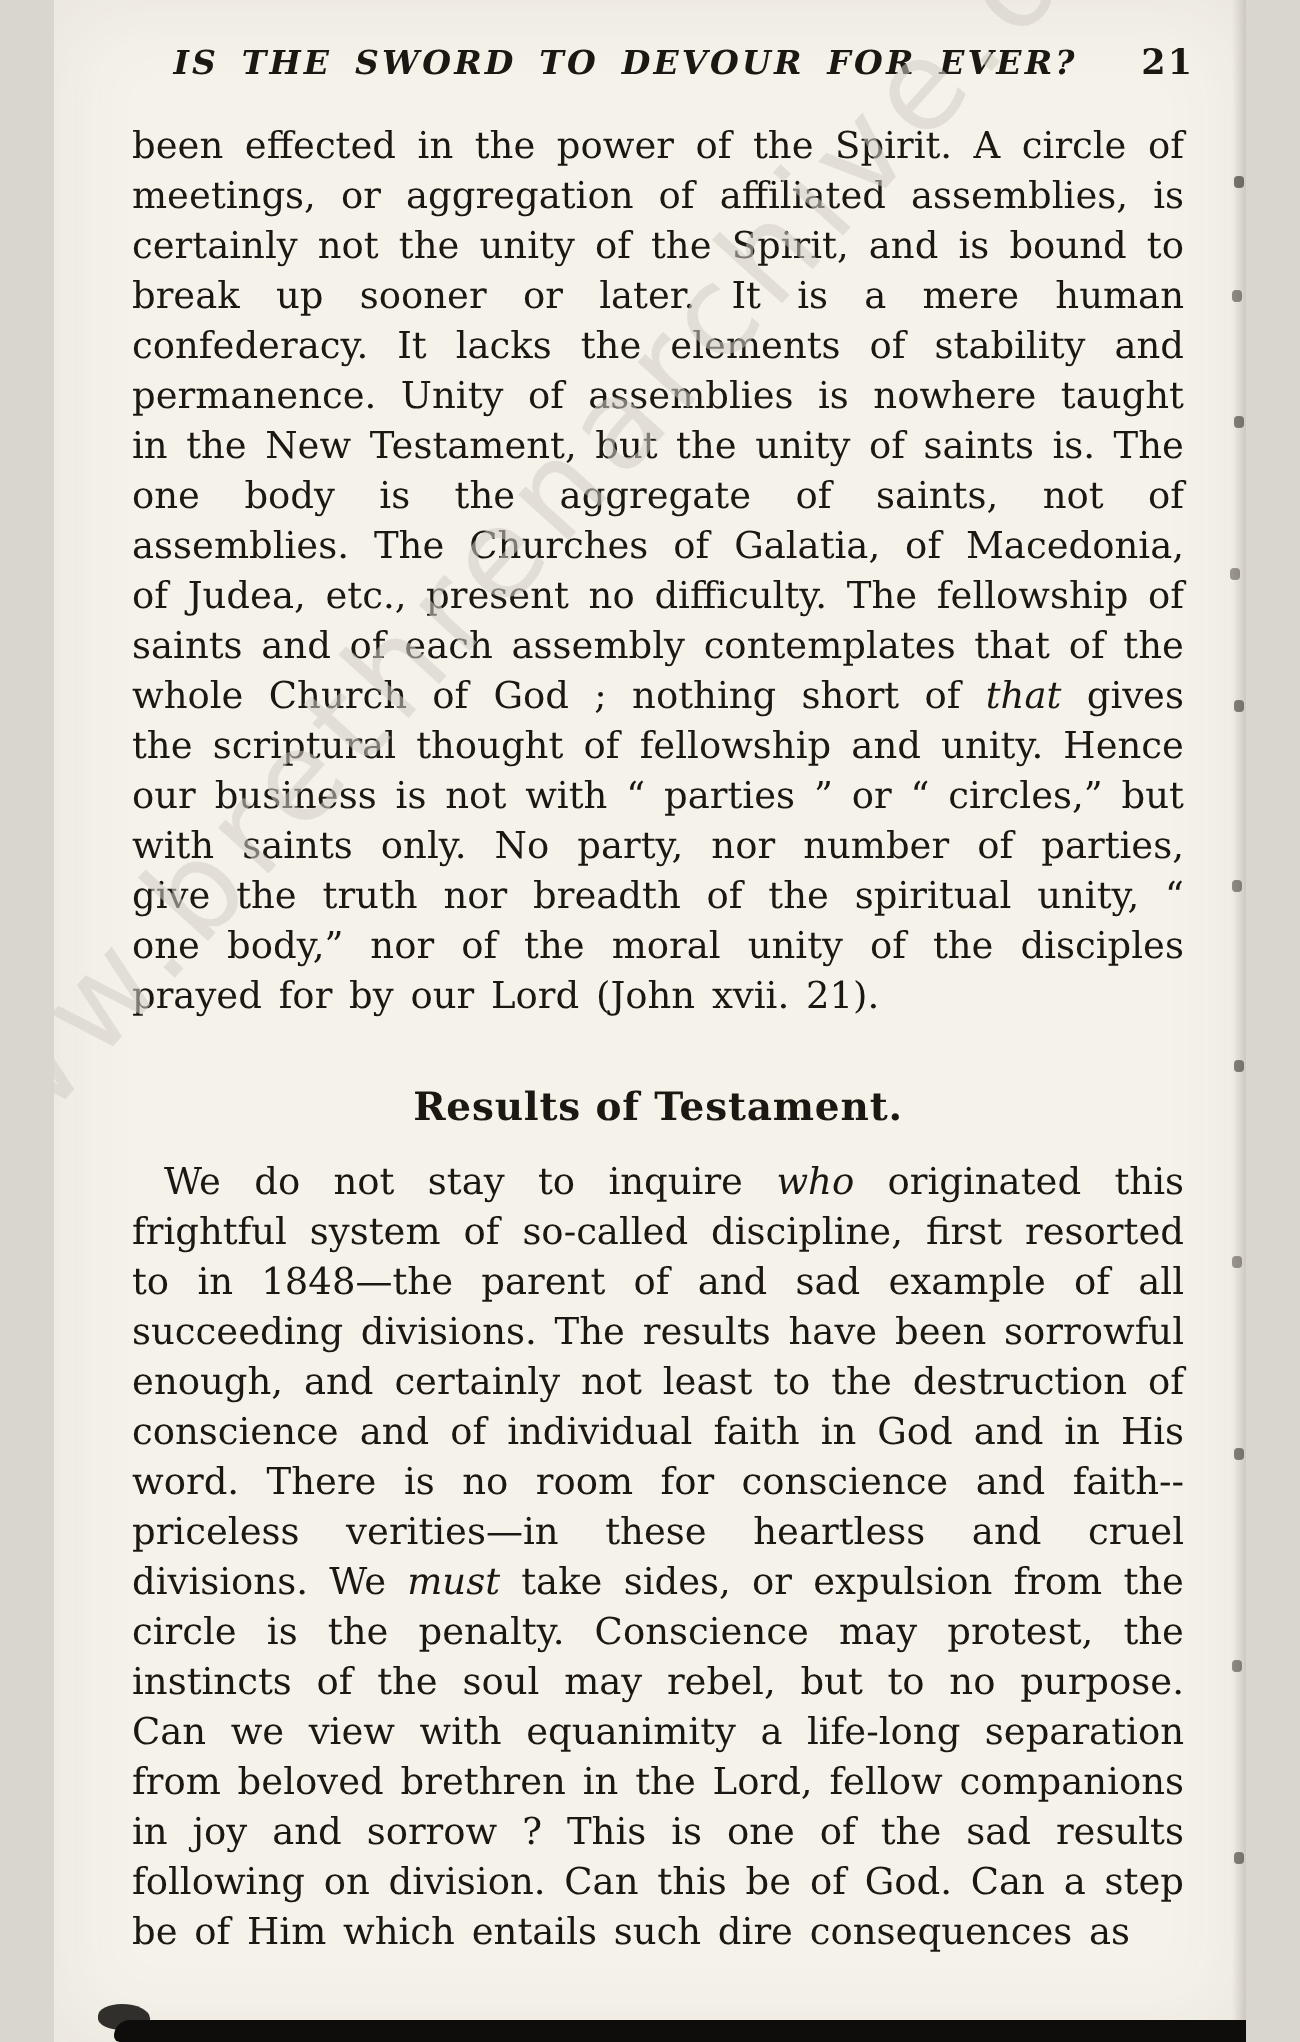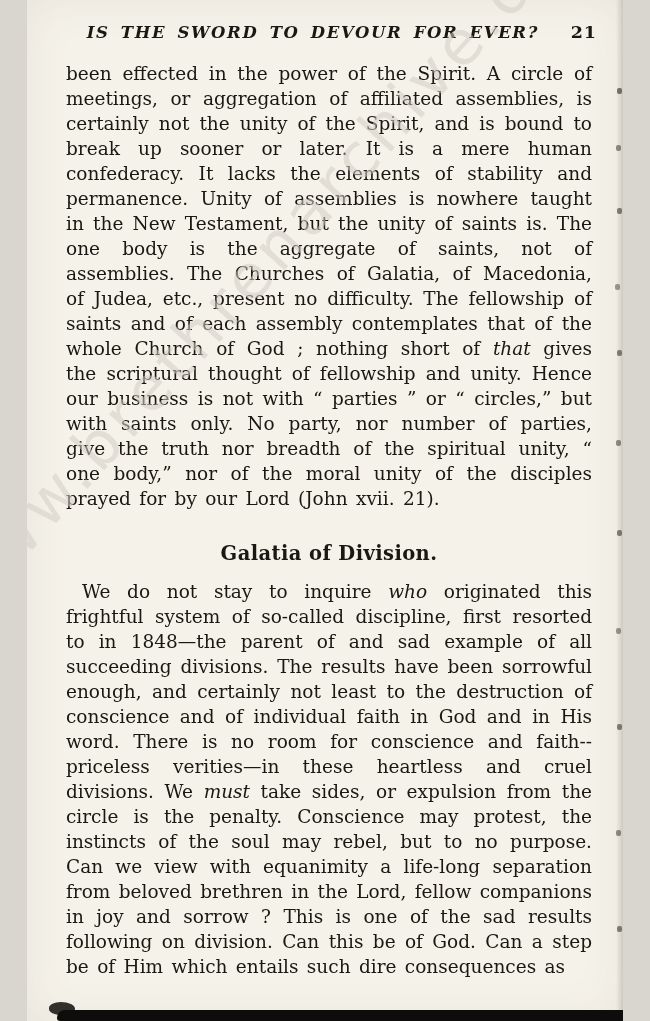--- a/index.html
+++ b/index.html
@@ -102,21 +102,21 @@
 
 <div class="page">
 
   <header class="page-header">
     <span class="running-title">IS THE SWORD TO DEVOUR FOR EVER?</span>
     <span class="page-number">21</span>
   </header>
 
   <main class="page-body">
     <p><span>been effected in the power of the Spirit.  A circle of meetings, or aggregation of affiliated assemblies, is certainly not the unity of the Spirit, and is bound to break up sooner or later.  It is a mere human confederacy.  It lacks the elements of stability and permanence.  Unity of assemblies is nowhere taught in the New Testament, but the unity of saints is.  The one body is the aggregate of saints, not of assemblies.  The Churches of Galatia, of Macedonia, of Judea, etc., present no difficulty.  The fellowship of saints and of each assembly contemplates that of the whole Church of God ; nothing short of </span><em>that</em><span> gives the scriptural thought of fellowship and unity.  Hence our business is not with “ parties ” or “ circles,” but with saints only.  No party, nor number of parties, give the truth nor breadth of the spiritual unity, “ one body,” nor of the moral unity of the disciples prayed for by our Lord (John xvii. 21).</span></p>
-    <h2 class="section-heading">Galatia of Division.</h2>
+    <h2 class="section-heading">Results of Testament.</h2>
     <p class="indent"><span>We do not stay to inquire </span><em>who</em><span> originated this frightful system of so-called discipline, first resorted to in 1848—the parent of and sad example of all succeeding divisions.  The results have been sorrowful enough, and certainly not least to the destruction of conscience and of individual faith in God and in His word.  There is no room for conscience and faith--priceless verities—in these heartless and cruel divisions.  We </span><em>must</em><span> take sides, or expulsion from the circle is the penalty.  Conscience may protest, the instincts of the soul may rebel, but to no purpose.  Can we view with equanimity a life-long separation from beloved brethren in the Lord, fellow companions in joy and sorrow ?  This is one of the sad results following on division.  Can this be of God.  Can a step be of Him which entails such dire consequences as</span></p>
   </main>
 
   <div class="watermark">www.brethrenarchive.org</div>
 
   <div class="edge-right"></div>
   <div class="ink-marks"></div>
   <div class="bottom-blob"></div>
   <div class="bottom-bar"></div>
 

